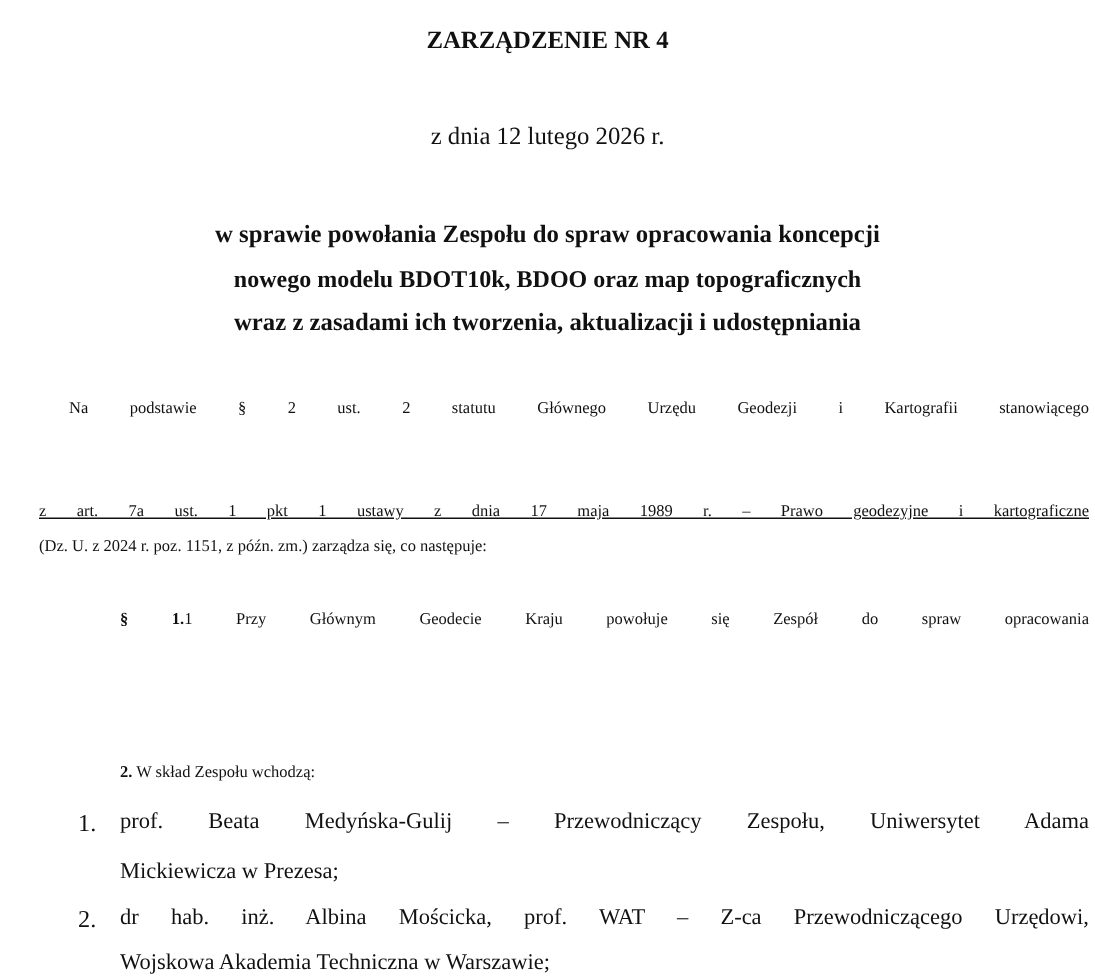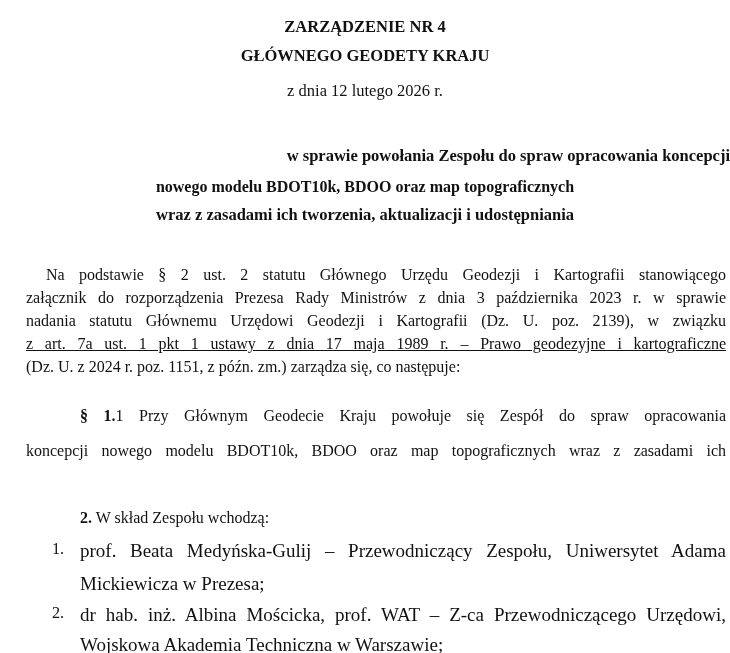--- a/index.html
+++ b/index.html
@@ -27,32 +27,32 @@
       position: absolute;
       left: 0;
       width: 730px;
       text-align: center;
       white-space: nowrap;
     }
     .bold { font-weight: bold; }
     .t1 { top: 17px; font-size: 16.5px; }
     .t2 { top: 46px; font-size: 16.5px; }
     .t3 { top: 81px; font-size: 16.5px; }
-    .s1 { top: 146px; font-size: 16.5px; text-align: right; }
+    .s1 { top: 146px; font-size: 16.5px; }
     .s2 { top: 178px; font-size: 16px; }
     .s3 { top: 205px; font-size: 16.5px; }
 
     .line {
       position: absolute;
       left: 26px;
       width: 700px;
       white-space: nowrap;
       text-align: justify;
       text-align-last: justify;
-      font-size: 16px;
+      font-size: 11px;
     }
     .line.last {
       text-align-last: left;
     }
     .indent1 { left: 46px; width: 680px; }
     .indent2 { left: 80px; width: 646px; }
     .p1 { top: 266px; }
     .p2 { top: 289px; }
     .p3 { top: 312px; }
     .p4 { top: 335px; text-decoration: underline; }
@@ -70,49 +70,45 @@
       font-size: 16.2px;
       white-space: nowrap;
     }
     .li-line {
       position: absolute;
       left: 80px;
       width: 646px;
       white-space: nowrap;
       text-align: justify;
       text-align-last: justify;
-      font-size: 19px;
+      font-size: 15px;
     }
     .li-line.last { text-align-last: left; }
     .l1a { top: 540px; }
     .l1b { top: 573px; }
     .l2a { top: 604px; }
     .l2b { top: 634px; }
   </style>
 </head>
 <body>
 
 <div class="page">
 
   <div class="center bold t1">ZARZĄDZENIE NR 4</div>
-  <div class="center bold t2">GŁÓWNEGO GEODETY KRAJU</div>
   <div class="center t3">z dnia 12 lutego 2026 r.</div>
 
   <div class="center bold s1">w sprawie powołania Zespołu do spraw opracowania koncepcji</div>
   <div class="center bold s2">nowego modelu BDOT10k, BDOO oraz map topograficznych</div>
   <div class="center bold s3">wraz z zasadami ich tworzenia, aktualizacji i udostępniania</div>
 
   <div class="line indent1 p1">Na podstawie § 2 ust. 2 statutu Głównego Urzędu Geodezji i Kartografii stanowiącego</div>
-  <div class="line p2">załącznik do rozporządzenia Prezesa Rady Ministrów z dnia 3 października 2023 r. w sprawie</div>
-  <div class="line p3">nadania statutu Głównemu Urzędowi Geodezji i Kartografii (Dz. U. poz. 2139), w związku</div>
   <div class="line p4">z art. 7a ust. 1 pkt 1 ustawy z dnia 17 maja 1989 r. – Prawo geodezyjne i kartograficzne</div>
   <div class="line last p5">(Dz. U. z 2024 r. poz. 1151, z późn. zm.) zarządza się, co następuje:</div>
 
   <div class="line indent2 q1"><b>§ 1.</b><span>1</span><span> Przy Głównym Geodecie Kraju powołuje się Zespół do spraw opracowania</span></div>
-  <div class="line q2">koncepcji nowego modelu BDOT10k, BDOO oraz map topograficznych wraz z zasadami ich</div>
 
   <div class="line last indent2 q4"><b>2.</b><span> W skład Zespołu wchodzą:</span></div>
 
   <div>
     <div class="li-num l1a">1.</div>
     <div class="li-line l1a">prof. Beata Medyńska-Gulij – Przewodniczący Zespołu, Uniwersytet Adama</div>
     <div class="li-line last l1b">Mickiewicza w Prezesa;</div>
 
     <div class="li-num l2a">2.</div>
     <div class="li-line l2a">dr hab. inż. Albina Mościcka, prof. WAT – Z-ca Przewodniczącego Urzędowi,</div>

